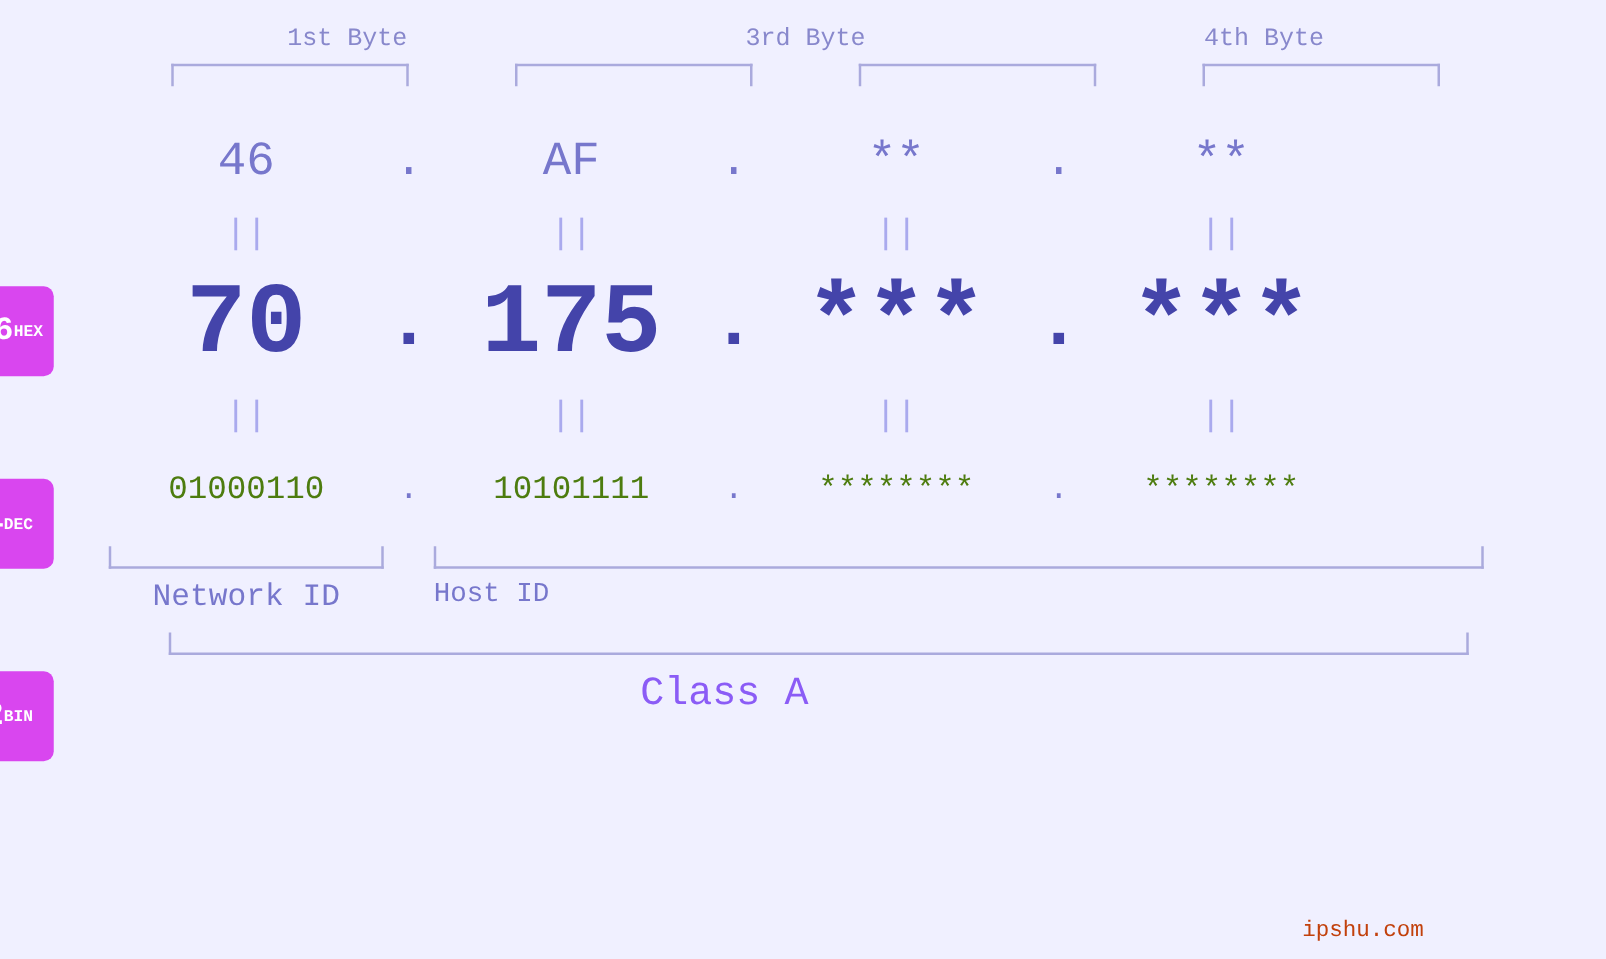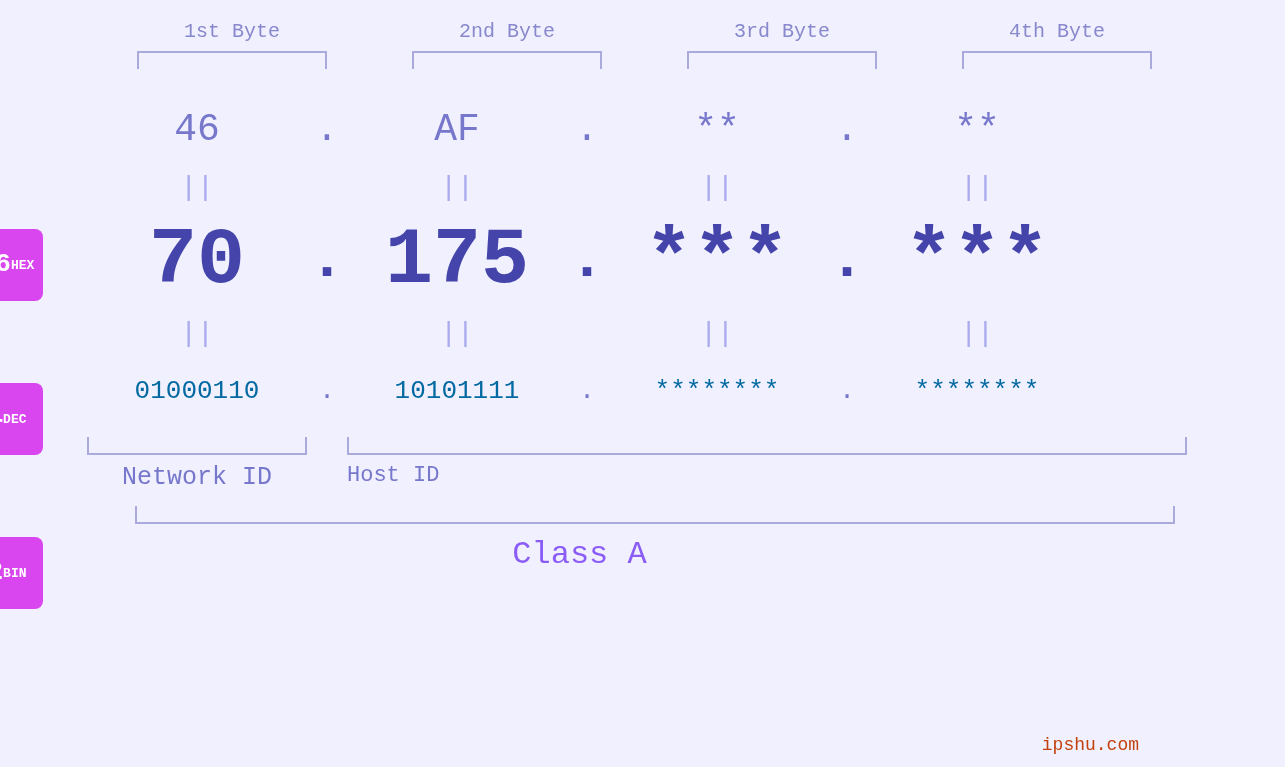--- a/index.html
+++ b/index.html
@@ -158,21 +158,21 @@
 
     
     .bin-row-wrapper {
       display: flex;
       align-items: center;
       width: 1100px;
       height: 80px;
     }
 
     .bin-val {
-      color: #0369a1;
+      color: #4d7c0f;
       font-size: 26px;
       font-family: 'Courier New', Courier, monospace;
     }
 
     .bin-dot {
       color: #7777cc;
       font-size: 26px;
     }
 
     .class-label {
@@ -208,21 +208,20 @@
       justify-content: center;
     }
   </style>
 </head>
 <body>
 
 <div class="main-container">
 
   <div class="byte-headers">
     <div class="byte-header">1st Byte</div>
-    <div class="byte-header">2nd Byte</div>
     <div class="byte-header">3rd Byte</div>
     <div class="byte-header">4th Byte</div>
   </div>
 
   <div class="bracket-row">
     <div class="bracket"></div>
     <div class="bracket"></div>
     <div class="bracket"></div>
     <div class="bracket"></div>
   </div>

